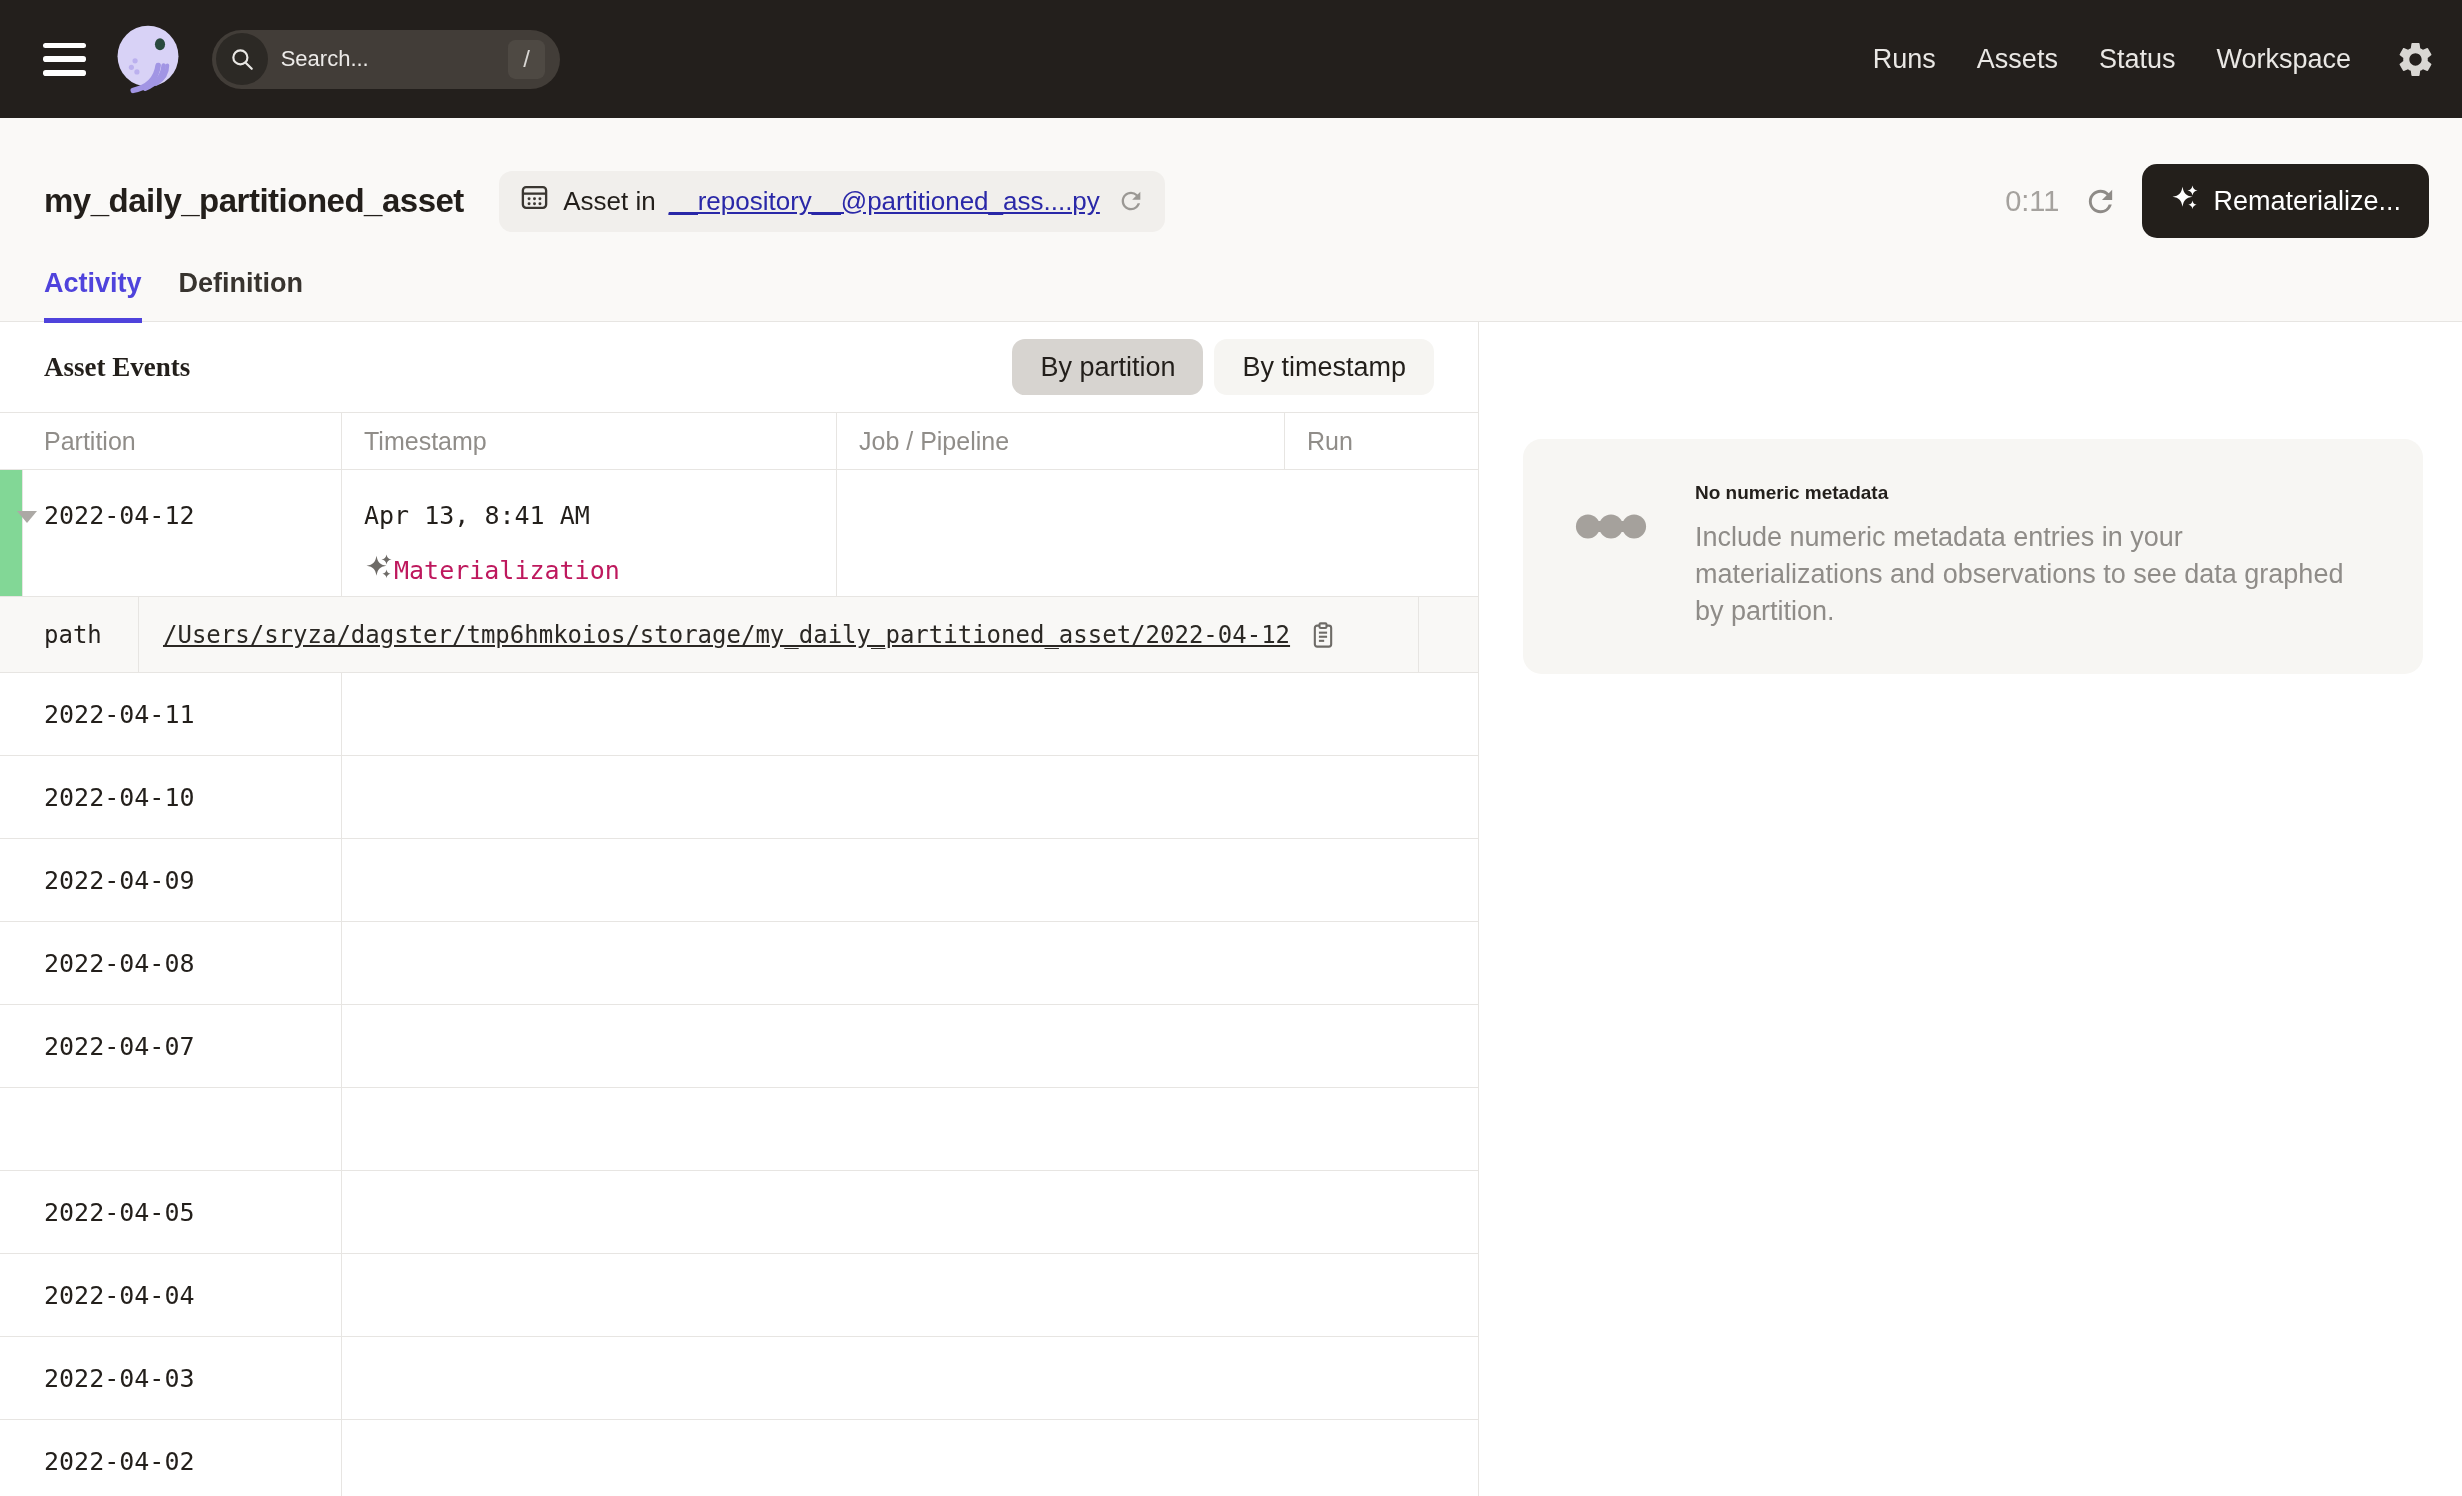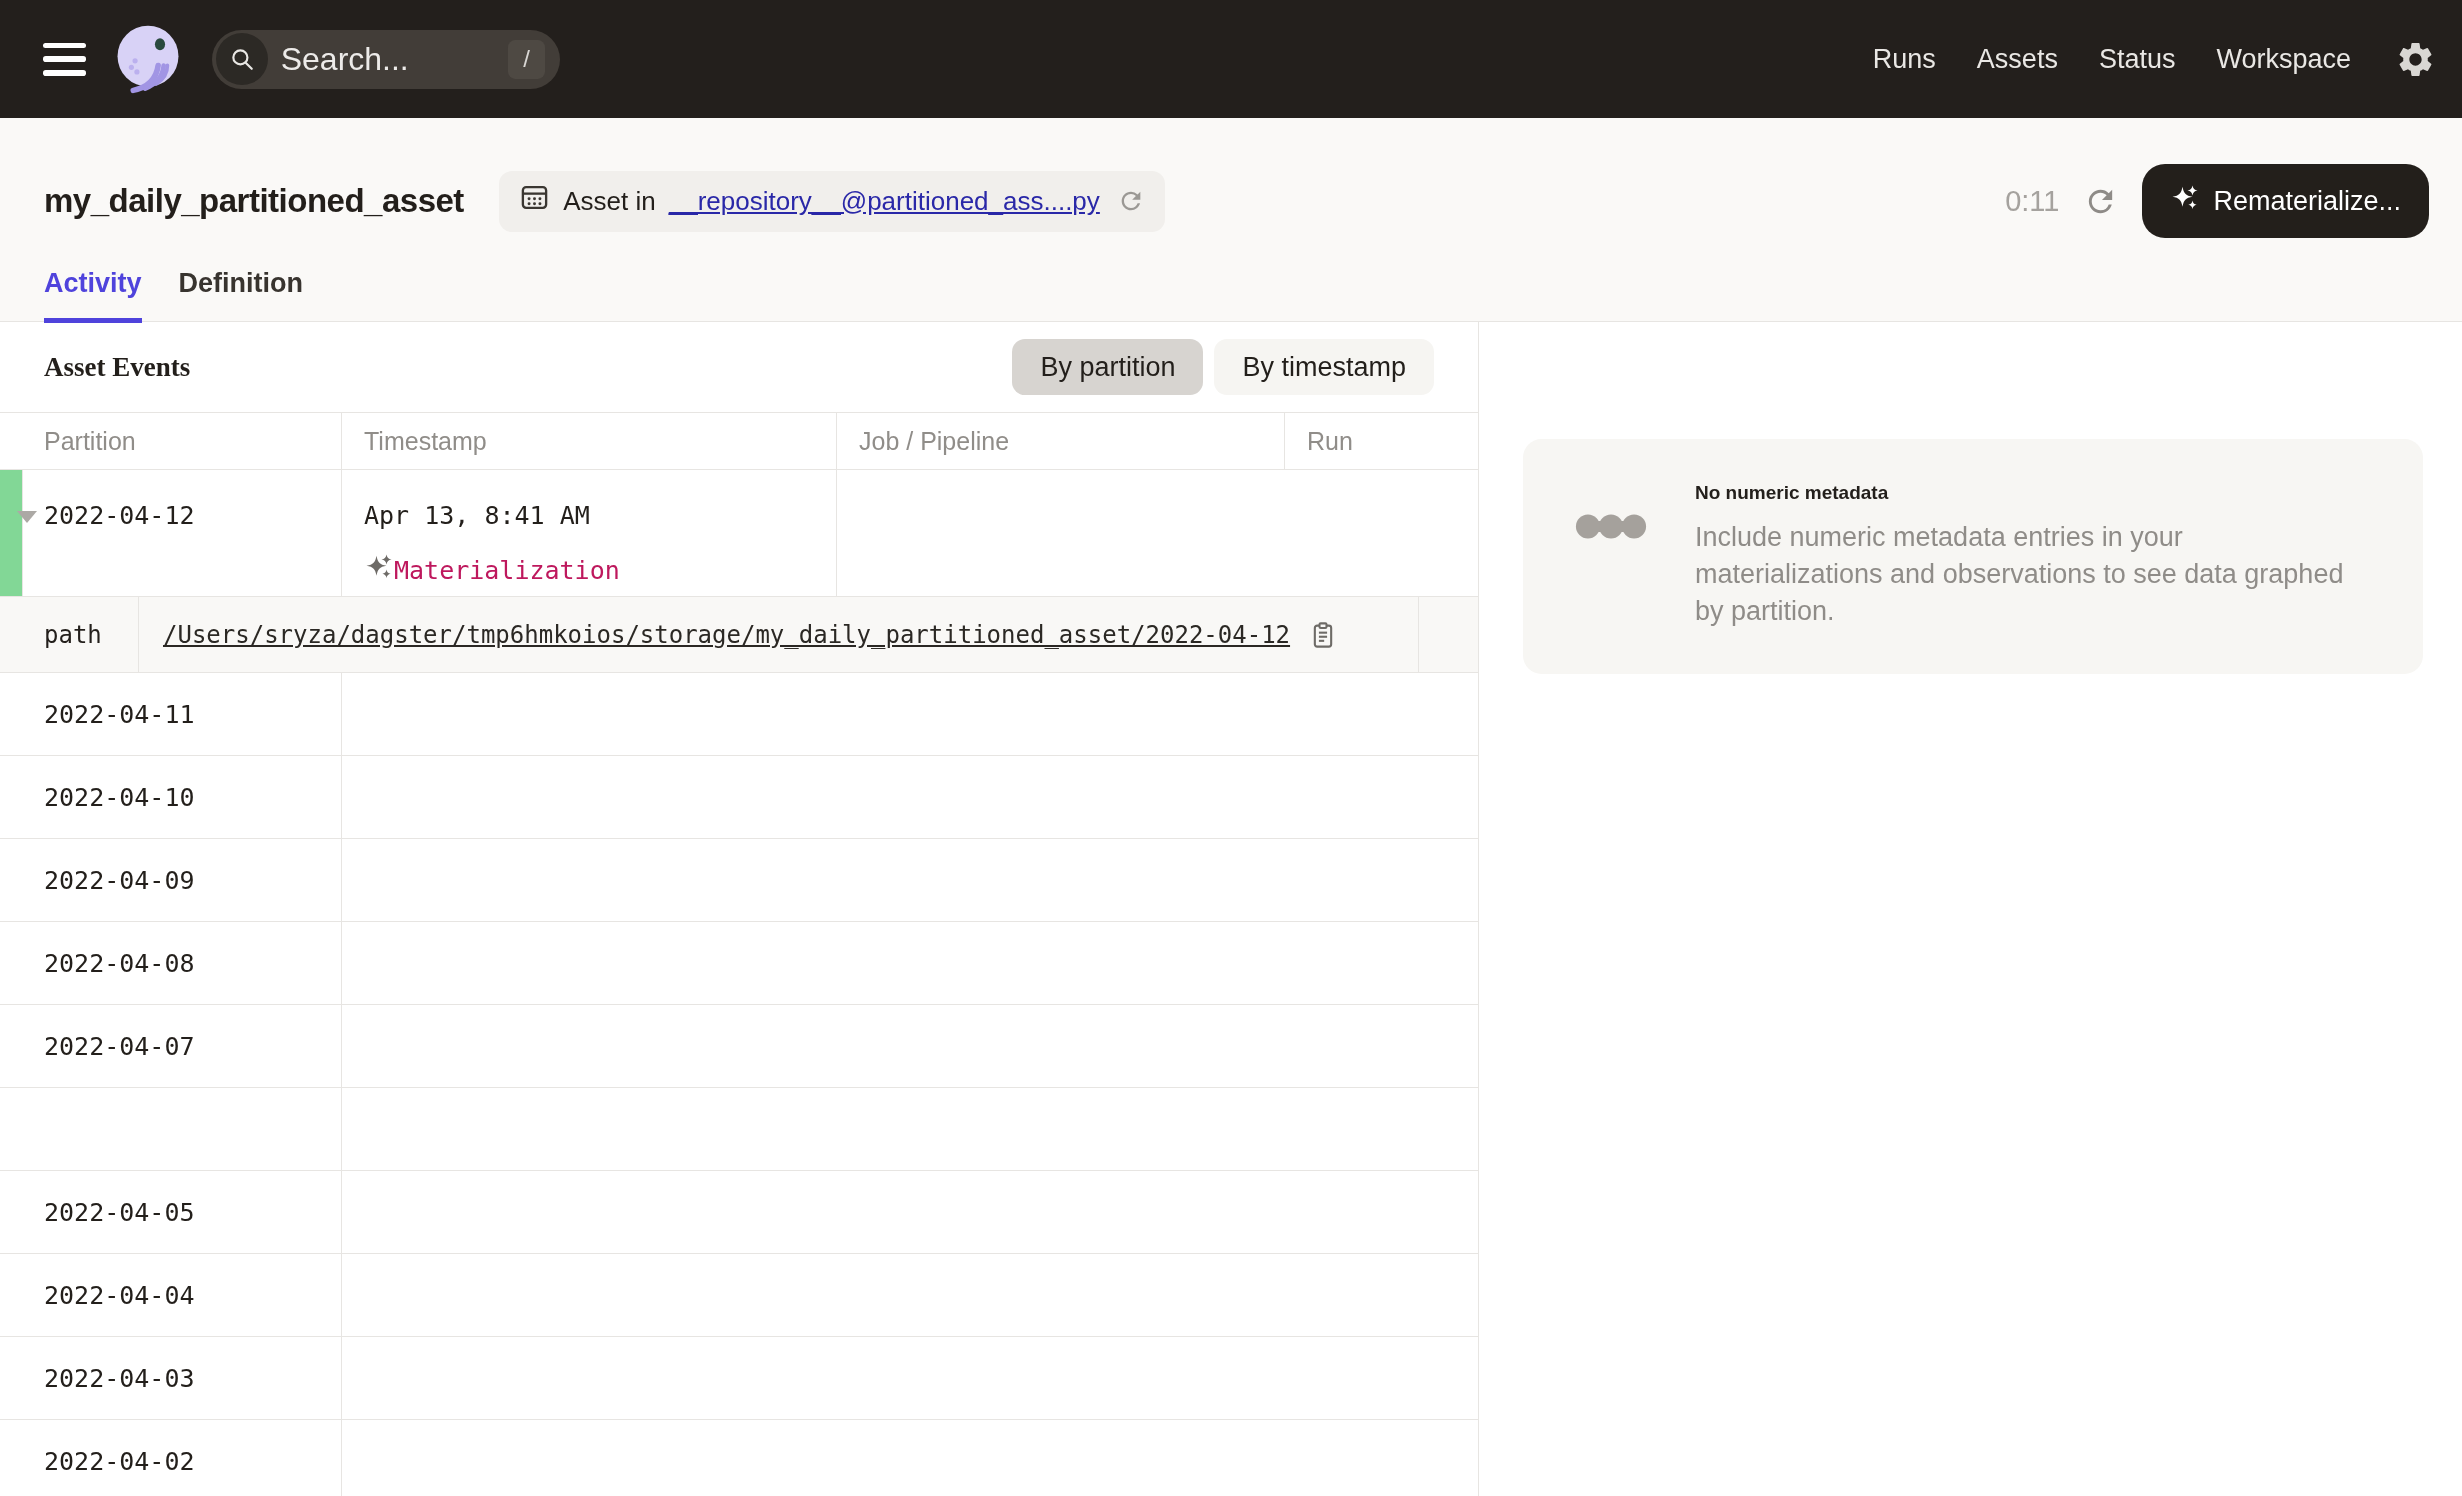--- a/index.html
+++ b/index.html
@@ -40,21 +40,21 @@
     border-radius: 50%;
     background: #2C2925;
     display: flex; align-items: center; justify-content: center;
     flex: none;
   }
   .search-input {
     flex: 1; min-width: 0;
     background: transparent; border: none; outline: none;
     margin-left: 13px;
     font-family: "Liberation Sans", sans-serif;
-    font-size: 32px; color: #EDEBE9;
+    font-size: 22px; color: #EDEBE9;
   }
   .search-input::placeholder { color: #EDEBE9; opacity: 1; }
   .slash-chip {
     margin: 0 15px 0 7.4px;
     width: 37px; height: 39px;
     background: #4E4943; border-radius: 7.4px;
     color: #D9D7D4; font-size: 24px;
     display: flex; align-items: center; justify-content: center;
     flex: none;
   }
@@ -90,21 +90,21 @@
     text-decoration: underline;
     cursor: pointer;
   }
   .badge-refresh { display: flex; margin-left: 3.7px; cursor: pointer; background: none; border: none; }
   .header-actions { margin-left: auto; display: flex; align-items: center; gap: 24px; }
   .timer { color: #A5A29E; font-size: 29px; }
   .icon-btn { background: none; border: none; cursor: pointer; display: flex; }
   .rematerialize-btn {
     height: 74px;
     background: var(--button-bg, #231F1B);
-    border: none; border-radius: 23px;
+    border: none; border-radius: 15px;
     color: #FFFFFF; font-size: 27px; font-weight: 500;
     font-family: "Liberation Sans", sans-serif;
     display: flex; align-items: center; gap: 13px;
     padding: 0 28px;
     cursor: pointer;
   }
   .tabs { position: absolute; left: 44px; bottom: -1.9px; display: flex; gap: 37px; }
   .tab {
     font-size: 27px; font-weight: 600;
     color: #38342F;

